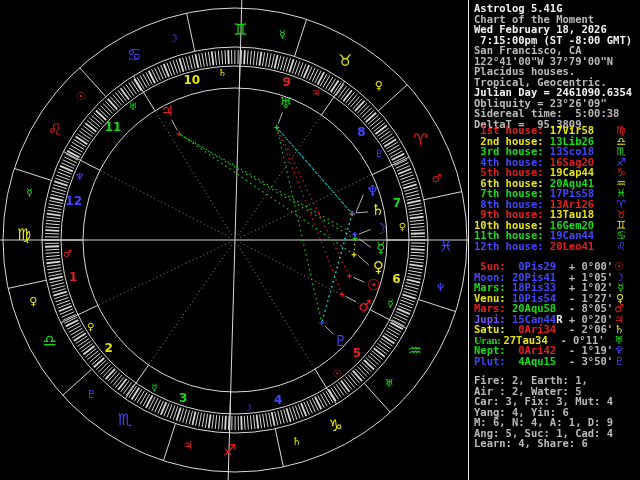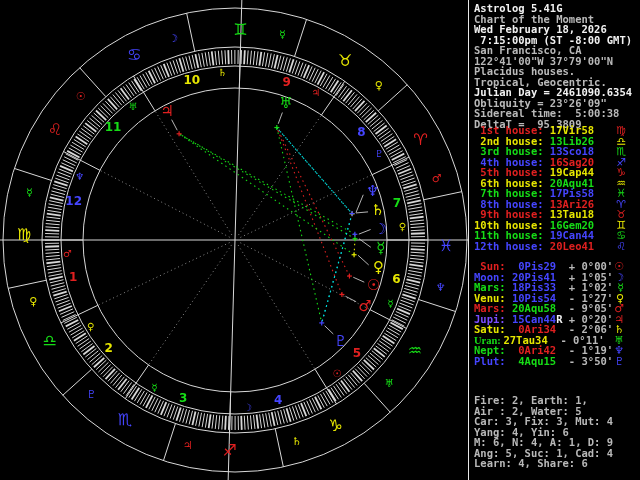--- a/index.html
+++ b/index.html
@@ -2,21 +2,21 @@
 <html><head>
 <meta charset="utf-8">
 <style>
   html,body{margin:0;padding:0;background:#000;}
   .screen{position:relative;width:640px;height:480px;background:#000;overflow:hidden;
           font-family:"DejaVu Sans Mono",monospace;}
   #wheel{position:absolute;left:0;top:0;}
   .sidebar{position:absolute;left:468px;top:0;width:172px;height:480px;
            border-left:1px solid #e8e8e8;box-sizing:border-box;}
   .blk{position:absolute;left:5px;right:0;}
-  #hdr{top:3px;} #houses{top:125px;} #planets{top:261px;} #stats{top:375px;margin-top:20px;}
+  #hdr{top:3px;} #houses{top:125px;} #planets{top:261px;} #stats{top:375px;}
   .ln{position:relative;display:block;height:10.5px;line-height:10.5px;
       font:bold 10.5px/10.5px "DejaVu Sans Mono",monospace;white-space:pre;}
   .rowglyph{position:absolute;top:-1px;font:bold 11px "DejaVu Sans",sans-serif;}
   .hg{right:14px;} .pg{right:16px;}
   svg text{font-family:"DejaVu Sans",sans-serif;}
 </style>
 </head>
 <body>
 
 <div class="screen">
@@ -548,21 +548,21 @@
         <div class="ln"><span style="color: rgb(224, 32, 32);"> 9th house: </span><span style="color: rgb(230, 230, 0);">13Tau18</span><span class="rowglyph hg" style="color: rgb(224, 32, 32);">♉</span></div>
         <div class="ln"><span style="color: rgb(230, 230, 0);">10th house: </span><span style="color: rgb(22, 220, 22);">16Gem20</span><span class="rowglyph hg" style="color: rgb(230, 230, 0);">♊</span></div>
         <div class="ln"><span style="color: rgb(22, 220, 22);">11th house: </span><span style="color: rgb(69, 69, 255);">19Can44</span><span class="rowglyph hg" style="color: rgb(22, 220, 22);">♋</span></div>
         <div class="ln"><span style="color: rgb(69, 69, 255);">12th house: </span><span style="color: rgb(224, 32, 32);">20Leo41</span><span class="rowglyph hg" style="color: rgb(69, 69, 255);">♌</span></div>
       </div>
     <div id="planets" class="blk">
         <div class="ln"><span style="color: rgb(224, 32, 32);"> Sun: </span><span style="color: rgb(69, 69, 255);"> 0Pis29</span><span style="color: rgb(242, 242, 242);"> </span><span style="color: rgb(185, 185, 185);"> + 0°00'</span><span class="rowglyph pg" style="color: rgb(224, 32, 32);">☉</span></div>
         <div class="ln"><span style="color: rgb(69, 69, 255);">Moon: </span><span style="color: rgb(69, 69, 255);">20Pis41</span><span style="color: rgb(242, 242, 242);"> </span><span style="color: rgb(185, 185, 185);"> + 1°05'</span><span class="rowglyph pg" style="color: rgb(69, 69, 255);">☽</span></div>
         <div class="ln"><span style="color: rgb(22, 220, 22);">Mars: </span><span style="color: rgb(69, 69, 255);">18Pis33</span><span style="color: rgb(242, 242, 242);"> </span><span style="color: rgb(185, 185, 185);"> + 1°02'</span><span class="rowglyph pg" style="color: rgb(22, 220, 22);">☿</span></div>
         <div class="ln"><span style="color: rgb(230, 230, 0);">Venu: </span><span style="color: rgb(69, 69, 255);">10Pis54</span><span style="color: rgb(242, 242, 242);"> </span><span style="color: rgb(185, 185, 185);"> - 1°27'</span><span class="rowglyph pg" style="color: rgb(230, 230, 0);">♀</span></div>
-        <div class="ln"><span style="color: rgb(224, 32, 32);">Mars: </span><span style="color: rgb(22, 220, 22);">20Aqu58</span><span style="color: rgb(242, 242, 242);"> </span><span style="color: rgb(185, 185, 185);"> - 9°05'</span><span class="rowglyph pg" style="color: rgb(224, 32, 32);">♂</span></div>
+        <div class="ln"><span style="color: rgb(224, 32, 32);">Mars: </span><span style="color: rgb(22, 220, 22);">20Aqu58</span><span style="color: rgb(242, 242, 242);"> </span><span style="color: rgb(185, 185, 185);"> - 8°05'</span><span class="rowglyph pg" style="color: rgb(224, 32, 32);">♂</span></div>
         <div class="ln"><span style="color: rgb(122, 77, 255);">Jupi: </span><span style="color: rgb(69, 69, 255);">15Can44</span><span style="color: rgb(242, 242, 242);">R</span><span style="color: rgb(185, 185, 185);"> + 0°20'</span><span class="rowglyph pg" style="color: rgb(224, 32, 32);">♃</span></div>
         <div class="ln"><span style="color: rgb(230, 230, 0);">Satu: </span><span style="color: rgb(224, 32, 32);"> 0Ari34</span><span style="color: rgb(242, 242, 242);"> </span><span style="color: rgb(185, 185, 185);"> - 2°06'</span><span class="rowglyph pg" style="color: rgb(230, 230, 0);">♄</span></div>
         <div class="ln"><span style="color: rgb(22, 220, 22); font-family: Liberation Serif, serif;">Uran: </span><span style="color: rgb(230, 230, 0);">27Tau34</span><span style="color: rgb(242, 242, 242);"> </span><span style="color: rgb(185, 185, 185);"> - 0°11'</span><span class="rowglyph pg" style="color: rgb(22, 220, 22);">♅</span></div>
         <div class="ln"><span style="color: rgb(22, 220, 22);">Nept: </span><span style="color: rgb(224, 32, 32);"> 0Ari42</span><span style="color: rgb(242, 242, 242);"> </span><span style="color: rgb(185, 185, 185);"> - 1°19'</span><span class="rowglyph pg" style="color: rgb(69, 69, 255);">♆</span></div>
         <div class="ln"><span style="color: rgb(69, 69, 255);">Plut: </span><span style="color: rgb(22, 220, 22);"> 4Aqu15</span><span style="color: rgb(242, 242, 242);"> </span><span style="color: rgb(185, 185, 185);"> - 3°50'</span><span class="rowglyph pg" style="color: rgb(69, 69, 255);">♇</span></div>
       </div>
     <div id="stats" class="blk">
         <div class="ln"><span style="color: rgb(185, 185, 185);">Fire: 2, Earth: 1,</span></div>
         <div class="ln"><span style="color: rgb(185, 185, 185);">Air : 2, Water: 5</span></div>
         <div class="ln"><span style="color: rgb(185, 185, 185);">Car: 3, Fix: 3, Mut: 4</span></div>

